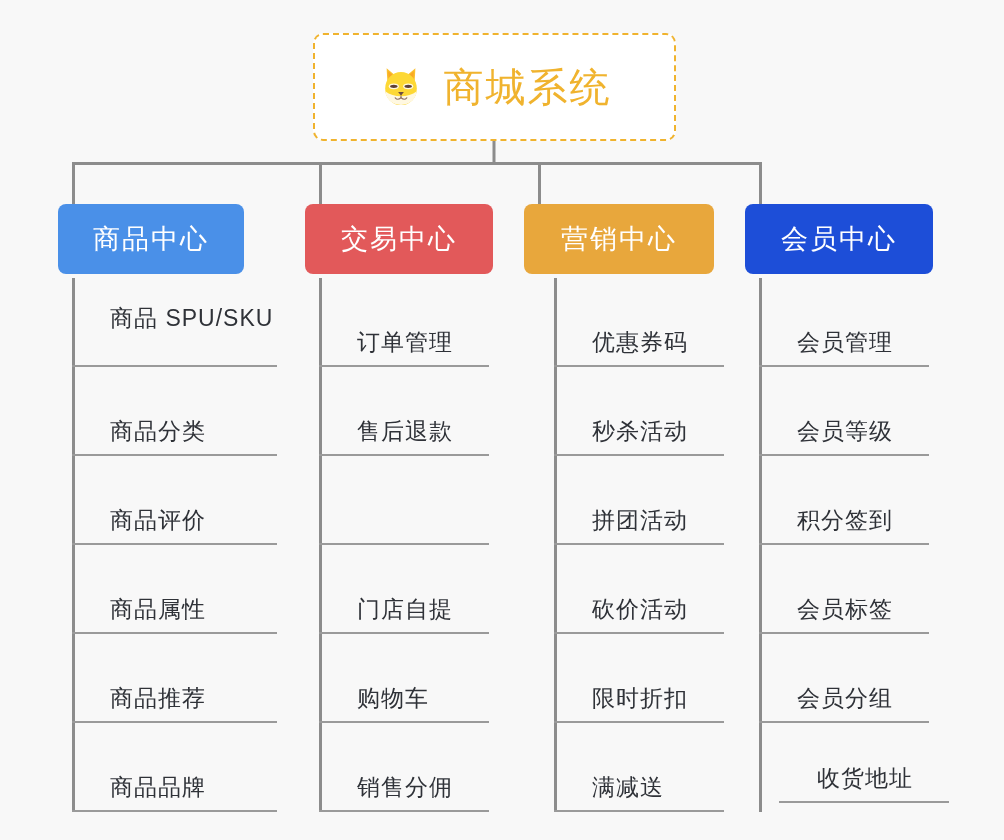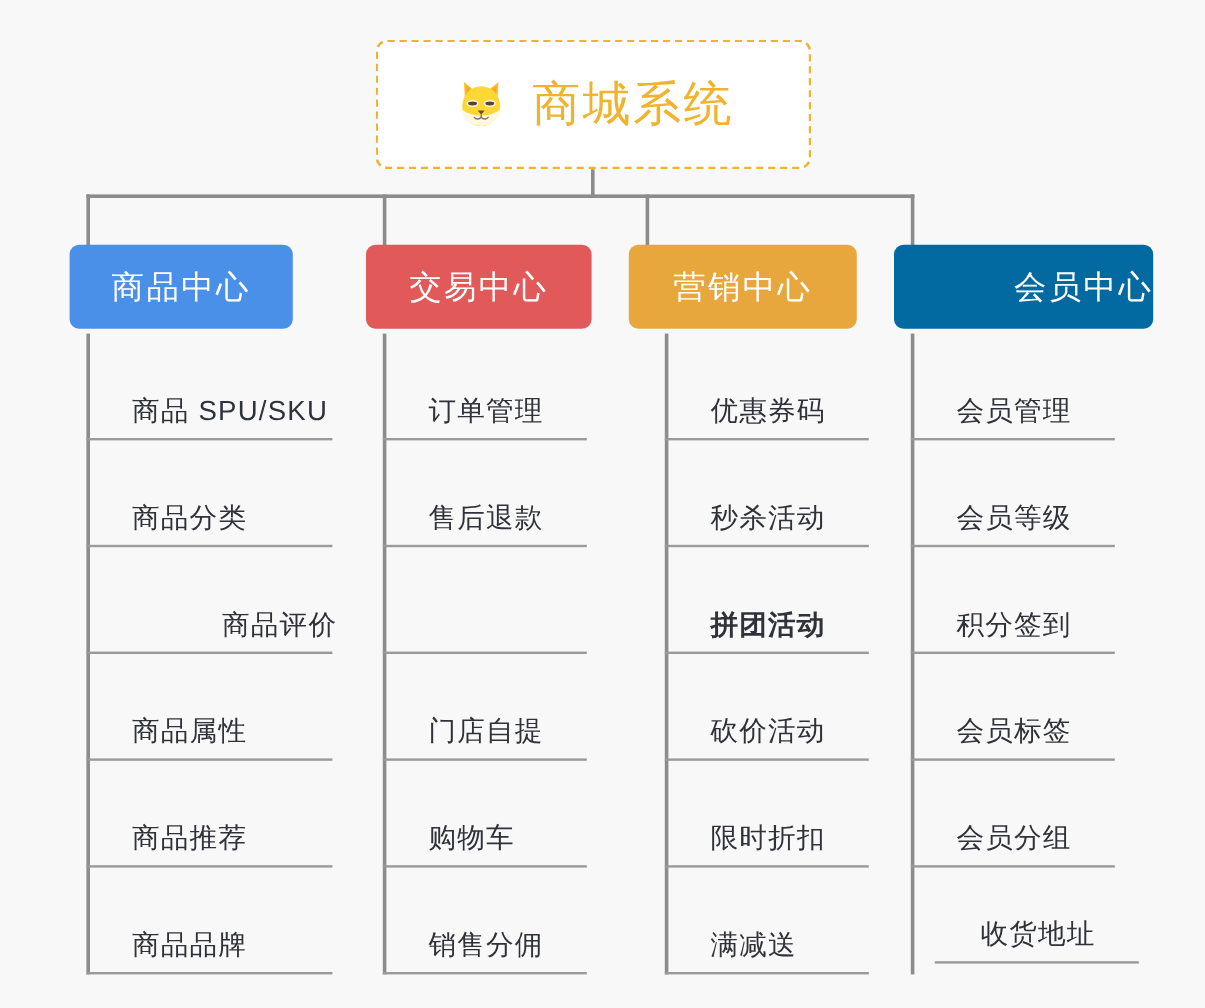--- a/index.html
+++ b/index.html
@@ -150,29 +150,29 @@
     </span>
     <span class="root-title">商城系统</span>
   </div>
 
   <div id="columns-host">
       <div class="cat-box" style="left: 58px; top: 204px; width: 186px; background: rgb(74, 144, 232); color: rgb(255, 255, 255);">
         <span>商品中心</span>
       </div>
       <div class="leaf-col" style="left: 72px; width: 209px; height: 534px;">
         <div class="leaf-spine" style="height: 534px;"></div>
-        <div class="leaf-item" style="top: 0px; width: 209px;">
+        <div class="leaf-item" style="top: 0px; width: 209px; align-items: center;">
           <div class="leaf-rule" style="width: 205px;"></div>
           <span class="leaf-label">商品 SPU/SKU</span>
         </div>
         <div class="leaf-item" style="top: 89px; width: 209px;">
           <div class="leaf-rule" style="width: 205px;"></div>
           <span class="leaf-label">商品分类</span>
         </div>
-        <div class="leaf-item" style="top: 178px; width: 209px; justify-content: flex-end;">
+        <div class="leaf-item" style="top: 178px; width: 209px;">
           <div class="leaf-rule" style="width: 205px;"></div>
           <span class="leaf-label">商品评价</span>
         </div>
         <div class="leaf-item" style="top: 267px; width: 209px;">
           <div class="leaf-rule" style="width: 205px;"></div>
           <span class="leaf-label">商品属性</span>
         </div>
         <div class="leaf-item" style="top: 356px; width: 209px;">
           <div class="leaf-rule" style="width: 205px;"></div>
           <span class="leaf-label">商品推荐</span>
@@ -217,38 +217,38 @@
       <div class="leaf-col" style="left: 538px; width: 174px; height: 534px; margin-left: 16px;">
         <div class="leaf-spine" style="height: 534px;"></div>
         <div class="leaf-item" style="top: 0px; width: 174px;">
           <div class="leaf-rule" style="width: 170px;"></div>
           <span class="leaf-label">优惠券码</span>
         </div>
         <div class="leaf-item" style="top: 89px; width: 174px;">
           <div class="leaf-rule" style="width: 170px;"></div>
           <span class="leaf-label">秒杀活动</span>
         </div>
-        <div class="leaf-item" style="top: 178px; width: 174px; font-weight: bold;">
+        <div class="leaf-item" style="top: 178px; width: 174px;">
           <div class="leaf-rule" style="width: 170px;"></div>
           <span class="leaf-label">拼团活动</span>
         </div>
         <div class="leaf-item" style="top: 267px; width: 174px;">
           <div class="leaf-rule" style="width: 170px;"></div>
           <span class="leaf-label">砍价活动</span>
         </div>
         <div class="leaf-item" style="top: 356px; width: 174px;">
           <div class="leaf-rule" style="width: 170px;"></div>
           <span class="leaf-label">限时折扣</span>
         </div>
         <div class="leaf-item" style="top: 445px; width: 174px; text-align: center;">
           <div class="leaf-rule" style="width: 170px;"></div>
           <span class="leaf-label">满减送</span>
         </div>
       </div>
-      <div class="cat-box" style="left: 745px; top: 204px; width: 216px; background: #0369a1; color: rgb(255, 255, 255); justify-content: flex-end;">
+      <div class="cat-box" style="left: 745px; top: 204px; width: 188px; background: #1d4ed8; color: rgb(255, 255, 255);">
         <span>会员中心</span>
       </div>
       <div class="leaf-col" style="left: 759px; width: 174px; height: 534px;">
         <div class="leaf-spine" style="height: 534px;"></div>
         <div class="leaf-item" style="top: 89px; width: 174px;">
           <div class="leaf-rule" style="width: 170px;"></div>
           <span class="leaf-label">会员等级</span>
         </div>
         <div class="leaf-item" style="top: 0px; width: 174px;">
           <div class="leaf-rule" style="width: 170px;"></div>

